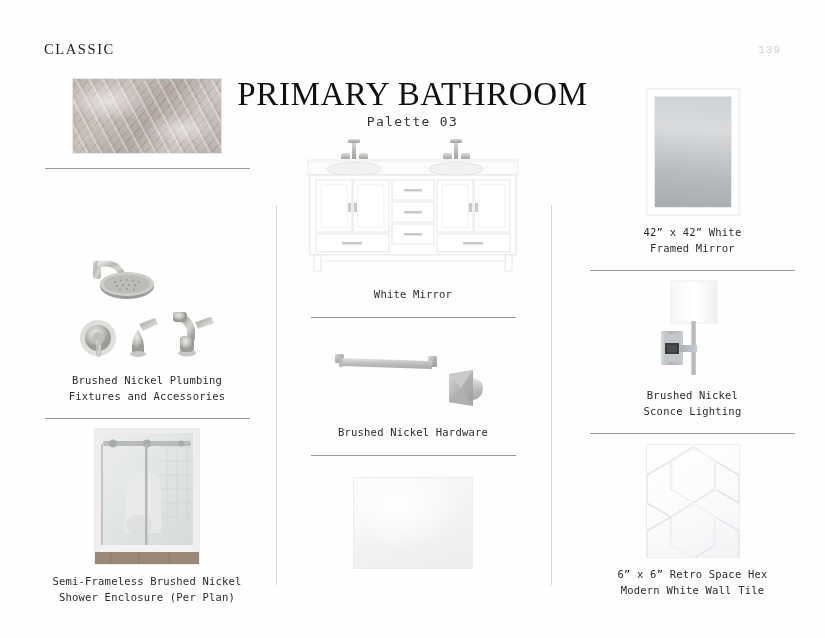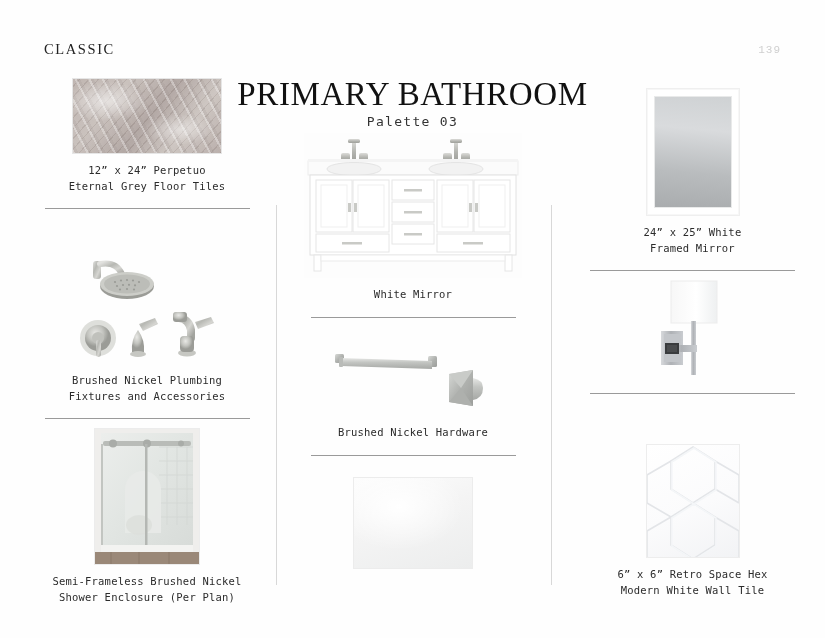--- a/index.html
+++ b/index.html
@@ -167,22 +167,20 @@
   <div class="title">PRIMARY BATHROOM</div>
   <div class="subtitle">Palette 03</div>
 
   <div class="vrule vrule-a"></div>
   <div class="vrule vrule-b"></div>
 
   <div class="col col-left">
 
     <div class="item" style="top:78px">
       <div class="shot tile-floor"></div>
-      <div class="caption">12” x 24” Perpetuo
-Eternal Grey Floor Tiles</div>
       <div class="hrule"></div>
     </div>
 
     <div class="item" style="top:252px">
       <div class="shot plumb">
         <svg width="160" height="112" viewBox="0 0 160 112">
           <defs>
             <linearGradient id="nk" x1="0" y1="0" x2="1" y2="1">
               <stop offset="0%" stop-color="#e2e2df"></stop>
               <stop offset="35%" stop-color="#b7b8b3"></stop>
@@ -387,21 +385,21 @@
     </div>
 
   </div>
 
   <div class="col col-right">
 
     <div class="item" style="top:88px">
       <div class="shot mirror">
         <div class="mirror-glass"></div>
       </div>
-      <div class="caption">24” x 25” White
+      <div class="caption">42” x 42” White
 Framed Mirror</div>
       <div class="hrule"></div>
     </div>
 
     <div class="item" style="top:275px">
       <div class="shot sconce">
         <svg width="92" height="104" viewBox="0 0 92 104">
           <defs>
             <linearGradient id="chrome" x1="0" y1="0" x2="1" y2="0">
               <stop offset="0%" stop-color="#d7d9dc"></stop>
@@ -420,20 +418,22 @@
           <rect x="44" y="46" width="5" height="54" fill="url(#chrome)"></rect>
 
           <rect x="14" y="56" width="22" height="34" fill="url(#chrome)"></rect>
           <rect x="17" y="59" width="16" height="28" fill="#c3c6ca"></rect>
 
           <rect x="22" y="70" width="28" height="7" fill="url(#chrome)"></rect>
           <rect x="18" y="68" width="14" height="11" fill="#3a3c3e"></rect>
           <rect x="20" y="70" width="10" height="7" fill="#4a4c4e"></rect>
         </svg>
       </div>
+      <div class="caption">Brushed Nickel
+Sconce Lighting</div>
       <div class="hrule"></div>
     </div>
 
     <div class="item" style="top:444px">
       <div class="shot hextile">
         <svg width="92" height="112" viewBox="0 0 92 112">
           <g fill="none" stroke="#e3e5e8" stroke-width="1.6">
             <path d="M46 2 L68 16 L68 44 L46 58 L24 44 L24 16 Z"></path>
             <path d="M46 58 L68 72 L68 100 L46 114 L24 100 L24 72 Z"></path>
             <path d="M0 30 L24 16 M68 16 L92 30 M0 86 L24 72 M68 72 L92 86"></path>

